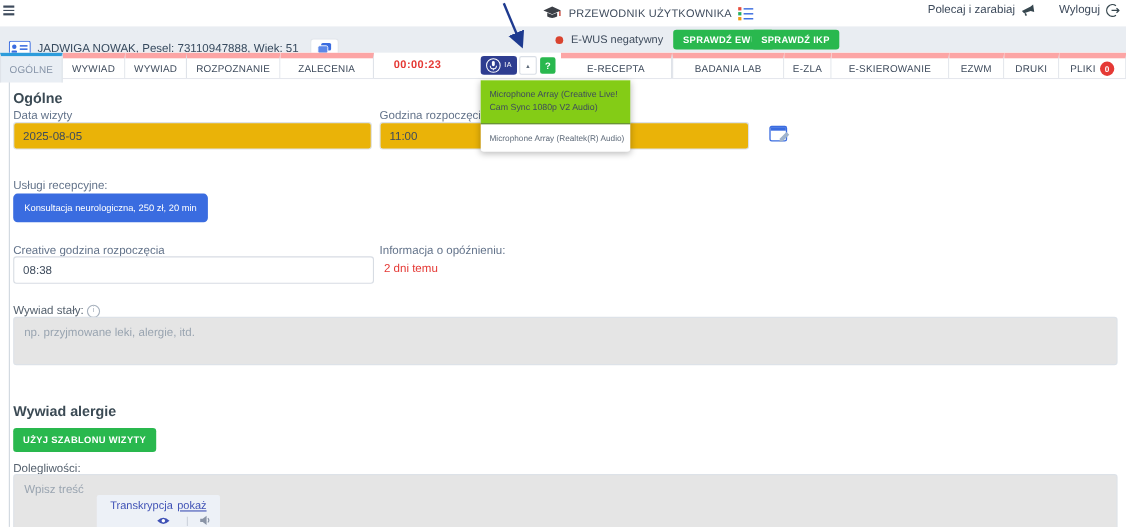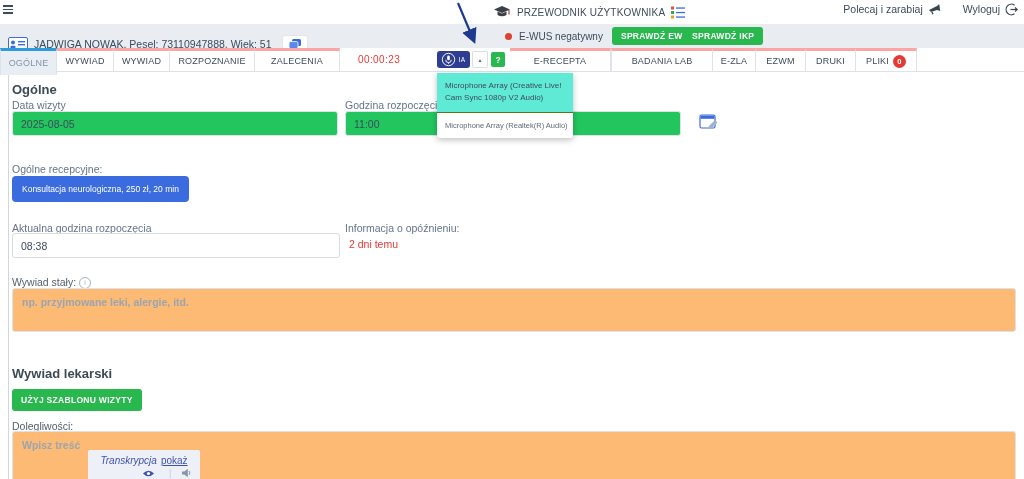--- a/index.html
+++ b/index.html
@@ -25,69 +25,69 @@
   .dot{width:7px;height:7px;border-radius:50%;background:#d9432f;}
   .ewus-label{font-size:10px;color:#3e4b5c;}
   .btn-green{background:#29b84e;color:#fff;border:none;border-radius:3px;font-weight:bold;
     font-size:8.5px;padding:4px 9px;letter-spacing:.3px;cursor:pointer;font-family:inherit;}
   .btn-ikp{position:absolute;left:683px;top:3px;}
   .btn-ewus{margin-left:2px;}
   
   .tabbar{position:absolute;left:0;top:48px;width:1024px;height:24px;display:flex;
     border-bottom:1px solid #dfe3e9;box-sizing:border-box;background:#fff;}
   .tab{display:flex;align-items:center;justify-content:center;box-sizing:border-box;
-    border-top:3px solid #fca5a5;border-right:1px solid #dfe3e9;font-size:9px;
+    border-top:5px solid #fca5a5;border-right:1px solid #dfe3e9;font-size:9px;
     letter-spacing:.2px;color:#3e4b5c;background:#fff;cursor:pointer;gap:4px;}
   .tab.active{border-top:3px solid #2d9cdb;background:#e9eef4;color:#8694a8;height:27px;z-index:2;}
   .tab-spacer{position:relative;width:170px;box-sizing:border-box;}
   .timer{position:absolute;left:18px;top:0;height:23px;display:flex;align-items:center;
-    color:#e53935;font-weight:normal;font-size:10px;letter-spacing:.4px;}
+    color:#e53935;font-weight:bold;font-size:10px;letter-spacing:.4px;}
   .mic-btn{position:absolute;left:97px;top:3px;width:33px;height:17px;background:#2e3d90;
     border:none;border-radius:3px;display:flex;align-items:center;justify-content:center;gap:2px;cursor:pointer;}
   .mic-btn .ia{color:#fff;font-size:6.5px;letter-spacing:.5px;font-family:inherit;}
   .caret-btn{position:absolute;left:132px;top:3px;width:16px;height:17px;background:#fff;
     border:1px solid #d9dee5;border-radius:2px;box-sizing:border-box;display:flex;align-items:center;
     justify-content:center;font-size:6px;color:#5f6b7a;cursor:pointer;}
   .help-btn{position:absolute;left:151px;top:4px;width:14px;height:15px;background:#29b84e;border:none;
     border-radius:2px;color:#fff;font-size:8.5px;font-weight:bold;display:flex;align-items:center;
     justify-content:center;cursor:pointer;font-family:inherit;}
   .badge{min-width:13px;height:13px;border-radius:50%;background:#e53935;color:#fff;font-size:7.5px;
     font-weight:bold;display:flex;align-items:center;justify-content:center;}
   
   .panel{position:absolute;left:8px;top:72px;right:0;bottom:0;background:#fff;border-left:1px solid #cfd6de;}
   .h-section{position:absolute;font-size:13px;font-weight:bold;color:#3b4a54;}
   .f-label{position:absolute;font-size:10.5px;color:#64748b;}
   .f-input{position:absolute;box-sizing:border-box;height:25px;border:1px solid #dde2e8;border-radius:3px;
-    background:#22c55e;font-size:10.5px;color:#3e4b5c;padding:0 8px;font-family:inherit;}
+    background:#eab308;font-size:10.5px;color:#3e4b5c;padding:0 8px;font-family:inherit;}
   .f-input.editable{background:#fff;border-color:#d7dce3;}
   .chip{position:absolute;background:#3a6ce0;color:#fff;border:none;border-radius:4px;font-size:8.5px;
     padding:0 10px;height:26px;display:flex;align-items:center;cursor:pointer;font-family:inherit;}
   .red-text{position:absolute;font-size:10.5px;color:#e53935;}
-  .t-area{position:absolute;box-sizing:border-box;border:1px solid #dde2e8;border-radius:3px;background:#fdba74;
-    font-size:10.5px;color:#3e4b5c;padding:7px 9px;resize:none;font-family:inherit;font-weight:bold;}
+  .t-area{position:absolute;box-sizing:border-box;border:1px solid #dde2e8;border-radius:3px;background:#e5e5e5;
+    font-size:10.5px;color:#3e4b5c;padding:7px 9px;resize:none;font-family:inherit;}
   .t-area::placeholder{color:#9aa5b1;}
   .f-input::placeholder{color:#9aa5b1;}
   .info-i{display:inline-flex;width:10px;height:10px;border:1px solid #a7b1bd;border-radius:50%;
     color:#a7b1bd;font-size:7px;align-items:center;justify-content:center;vertical-align:1px;margin-left:3px;}
   .btn-template{position:absolute;left:12px;top:389px;padding:6px 9px;font-size:8.5px;}
   
   .transcribe{position:absolute;left:88px;top:450px;width:112px;height:34px;background:#edf1f7;
     border-radius:2px;padding:5px 8px 0 8px;box-sizing:border-box;}
   .transcribe .row1{display:flex;justify-content:center;gap:4px;font-size:10px;color:#3f51b5;}
-  .transcribe .lbl{font-style:italic;}
+  .transcribe .lbl{}
   .transcribe .show{cursor:pointer;text-decoration:underline;}
   .transcribe .row2{display:flex;align-items:center;margin-top:2px;}
   .transcribe .eye{margin-left:46px;cursor:pointer;display:flex;}
   .transcribe .divider{margin-left:14px;color:#c3cad4;font-size:9px;}
   .transcribe .spk{margin-left:10px;cursor:pointer;display:flex;}
   
   .dropdown{position:absolute;left:437px;top:73px;width:136px;background:#fff;z-index:50;
     box-shadow:0 2px 6px rgba(0,0,0,.25);border-radius:0 0 3px 3px;}
   .dd-item{padding:7px 8px;font-size:8px;line-height:1.55;color:#3e4b5c;cursor:pointer;}
-  .dd-item.selected{background:#5eead4;}
+  .dd-item.selected{background:#84cc16;}
   .dd-item.one-line{white-space:nowrap;font-size:7.5px;color:#5f6b7a;border-top:1px solid #4d7c0f;}
   .annotation{position:absolute;left:445px;top:0;width:52px;height:50px;z-index:60;pointer-events:none;}
 </style>
 </head>
 <body>
 
 <div class="topbar">
   <div class="hamburger">
       <i></i>
       <i></i>
@@ -187,20 +187,21 @@
       <span class="ia">IA</span>
     </button>
     <button class="caret-btn">
       <span>▴</span>
     </button>
     <button class="help-btn">?</button>
   </div>
   <div class="tab" style="width:101px;">E-RECEPTA</div>
   <div class="tab" style="width:102px;border-left:1px solid #dfe3e9;">BADANIA LAB</div>
   <div class="tab" style="width:43px;text-align:center;">E-ZLA</div>
+  <div class="tab" style="width:107px;">E-SKIEROWANIE</div>
   <div class="tab" style="width:50px;">EZWM</div>
   <div class="tab" style="width:50px;">DRUKI</div>
   <div class="tab" style="width:61px;">
     <span>PLIKI</span>
     <span class="badge">0</span>
   </div>
 </div>
 
 <div class="panel"></div>
 
@@ -213,35 +214,35 @@
 <input class="f-input" style="left: 345px; top: 111px; width: 336px;" readonly="" value="11:00">
 
 <span style="position:absolute;left:699px;top:113px;cursor:pointer;display:flex;">
   <svg width="20" height="18" viewBox="0 0 20 18">
       <rect x="1" y="2" width="15" height="13" rx="1.5" fill="#fff" stroke="#3a6ce0" stroke-width="1.2"></rect>
       <rect x="1.6" y="2.6" width="13.8" height="3.2" fill="#3a6ce0"></rect>
       <path d="M10 13 L16 7 L18.5 9.5 L12.5 15.5 L9.5 16 Z" fill="#9fb3cc"></path>
     </svg>
 </span>
 
-<div class="f-label" style="left:12px;top:163px;">Ogólne recepcyjne:</div>
+<div class="f-label" style="left:12px;top:163px;">Usługi recepcyjne:</div>
 <button class="chip" style="left:12px;top:176px;">Konsultacja neurologiczna, 250 zł, 20 min</button>
 
-<div class="f-label" style="left:12px;top:222px;">Aktualna godzina rozpoczęcia</div>
+<div class="f-label" style="left:12px;top:222px;">Creative godzina rozpoczęcia</div>
 <input class="f-input editable" style="left: 12px; top: 233px; width: 328px;" value="08:38">
 
 <div class="f-label" style="left:345px;top:222px;">Informacja o opóźnieniu:</div>
 <div class="red-text" style="left:349px;top:238px;">2 dni temu</div>
 
 <div class="f-label" style="left:12px;top:276px;color:#55616e;">
   <span>Wywiad stały:</span><span class="info-i">i</span>
 </div>
 <textarea class="t-area" style="left: 12px; top: 288px; width: 1004px; height: 44px;" placeholder="np. przyjmowane leki, alergie, itd."></textarea>
 
-<div class="h-section" style="left:12px;top:366px;">Wywiad lekarski</div>
+<div class="h-section" style="left:12px;top:366px;">Wywiad alergie</div>
 <button class="btn-green btn-template">UŻYJ SZABLONU WIZYTY</button>
 
 <div class="f-label" style="left:12px;top:420px;color:#55616e;">Dolegliwości:</div>
 <textarea class="t-area" style="left: 12px; top: 431px; width: 1004px; height: 60px;" placeholder="Wpisz treść"></textarea>
 
 <div class="transcribe">
   <div class="row1">
     <span class="lbl">Transkrypcja</span>
     <span class="show">pokaż</span>
   </div>

